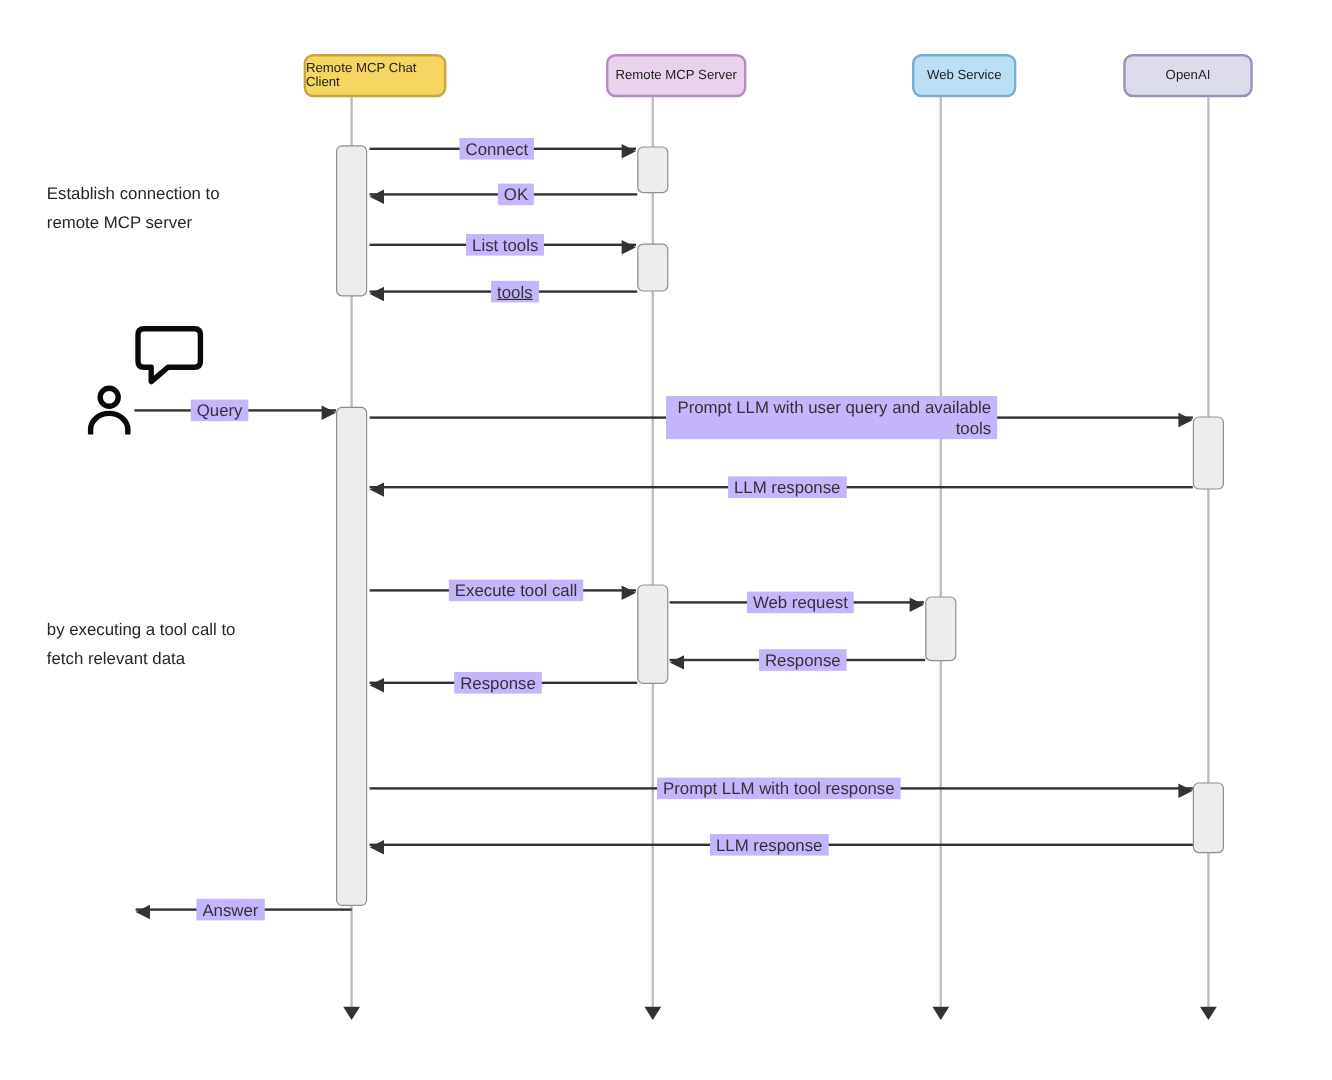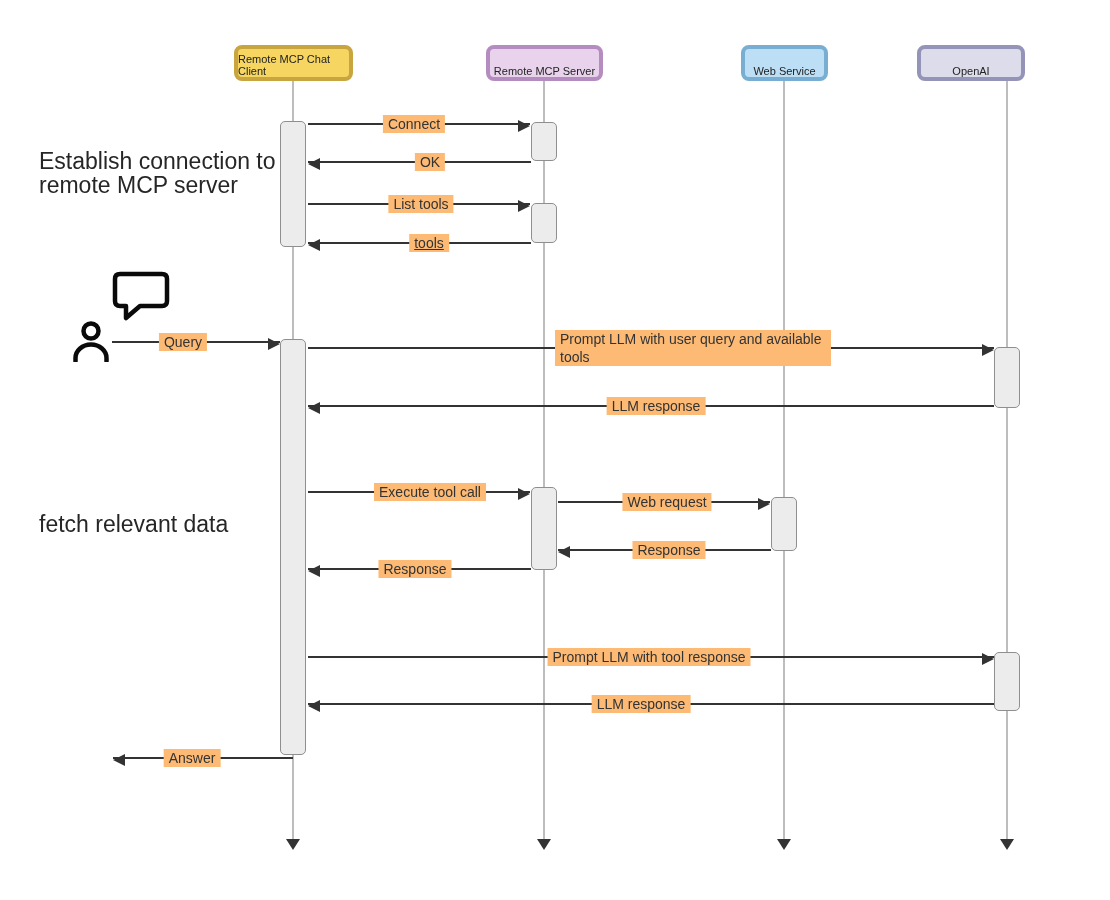--- a/index.html
+++ b/index.html
@@ -6,37 +6,37 @@
   .canvas{
     position:relative;width:1110px;height:900px;background:#ffffff;
     font-family:"Liberation Sans",sans-serif;overflow:hidden;
   }
   
   .lifeline{position:absolute;top:81px;height:758px;width:2px;background:#bdbdbd;z-index:1;}
   .lifeline-arrow{position:absolute;top:839px;width:0;height:0;
     border-left:7px solid transparent;border-right:7px solid transparent;
     border-top:11px solid #333333;z-index:1;}
   
-  .actor-box{position:absolute;top:45px;height:36px;border:4px solid #f97316;
-    border-radius:8px;display:flex;align-items:flex-end;justify-content:center;
-    font-size:11px;color:#222222;z-index:2;box-sizing:border-box;}
+  .actor-box{position:absolute;top:45px;height:36px;border:2px solid #f97316;
+    border-radius:8px;display:flex;align-items:center;justify-content:center;
+    font-size:11px;color:#222222;z-index:2;box-sizing:border-box;margin-left:19px;}
   
   .activation{position:absolute;width:26px;background:#ececec;border:1px solid #8f8f8f;
     border-radius:5px;z-index:2;box-sizing:border-box;}
   
   .msg-line{position:absolute;height:0;border-top:2px solid #333333;z-index:3;}
   .arr-r::after{content:"";position:absolute;right:0;top:-5px;width:0;height:0;
     border-left:12px solid #333333;border-top:6px solid transparent;border-bottom:6px solid transparent;}
   .arr-l::before{content:"";position:absolute;left:0;top:-5px;width:0;height:0;
     border-right:12px solid #333333;border-top:6px solid transparent;border-bottom:6px solid transparent;}
-  .msg-label{position:absolute;transform:translate(-50%,-50%);background:#fdba74;
+  .msg-label{position:absolute;transform:translate(-50%,-50%);background:#c4b5fd;
     padding:0 5px;font-size:14px;line-height:18px;color:#333333;white-space:nowrap;z-index:4;}
-  .msg-label.wrap{white-space:normal;width:266px;text-align:left;}
+  .msg-label.wrap{white-space:normal;width:266px;text-align:right;}
   
-  .note{position:absolute;font-size:23px;line-height:23.5px;color:#262626;z-index:2;}
+  .note{position:absolute;font-size:14px;line-height:23.5px;color:#262626;z-index:2;}
   
   .icon{position:absolute;z-index:3;}
 </style>
 </head>
 <body>
 
 <div class="canvas">
 
   <div class="lifeline" style="left:292px;"></div>
   <div class="lifeline" style="left:543px;"></div>
@@ -109,20 +109,21 @@
   <span class="msg-label" style="left:641px;top:704px;">LLM response</span>
 
   <div class="msg-line arr-l" style="left:113px;top:757px;width:180px;"></div>
   <span class="msg-label" style="left:192px;top:758px;">Answer</span>
 
   <div class="note" style="left:39px;top:150px;">
     <div>Establish connection to</div>
     <div>remote MCP server</div>
   </div>
   <div class="note" style="left:39px;top:513px;">
+    <div>by executing a tool call to</div>
     <div>fetch relevant data</div>
   </div>
 
   <svg class="icon" style="left:72px;top:320px;" width="38" height="42" viewBox="0 0 38 42">
     <circle cx="19" cy="11" r="7.5" fill="none" stroke="#0a0a0a" stroke-width="4.5"></circle>
     <path d="M3.5 41 v-3 a15.5 13.5 0 0 1 31 0 v3" fill="none" stroke="#0a0a0a" stroke-width="4.5" stroke-linecap="round"></path>
   </svg>
   <svg class="icon" style="left:110px;top:270px;" width="62" height="54" viewBox="0 0 62 54">
     <path d="M10 4 H52 Q57 4 57 9 V31 Q57 36 52 36 H30 L16 48 V36 H10 Q5 36 5 31 V9 Q5 4 10 4 Z" fill="#ffffff" stroke="#0a0a0a" stroke-width="4.5" stroke-linejoin="round"></path>
   </svg>

